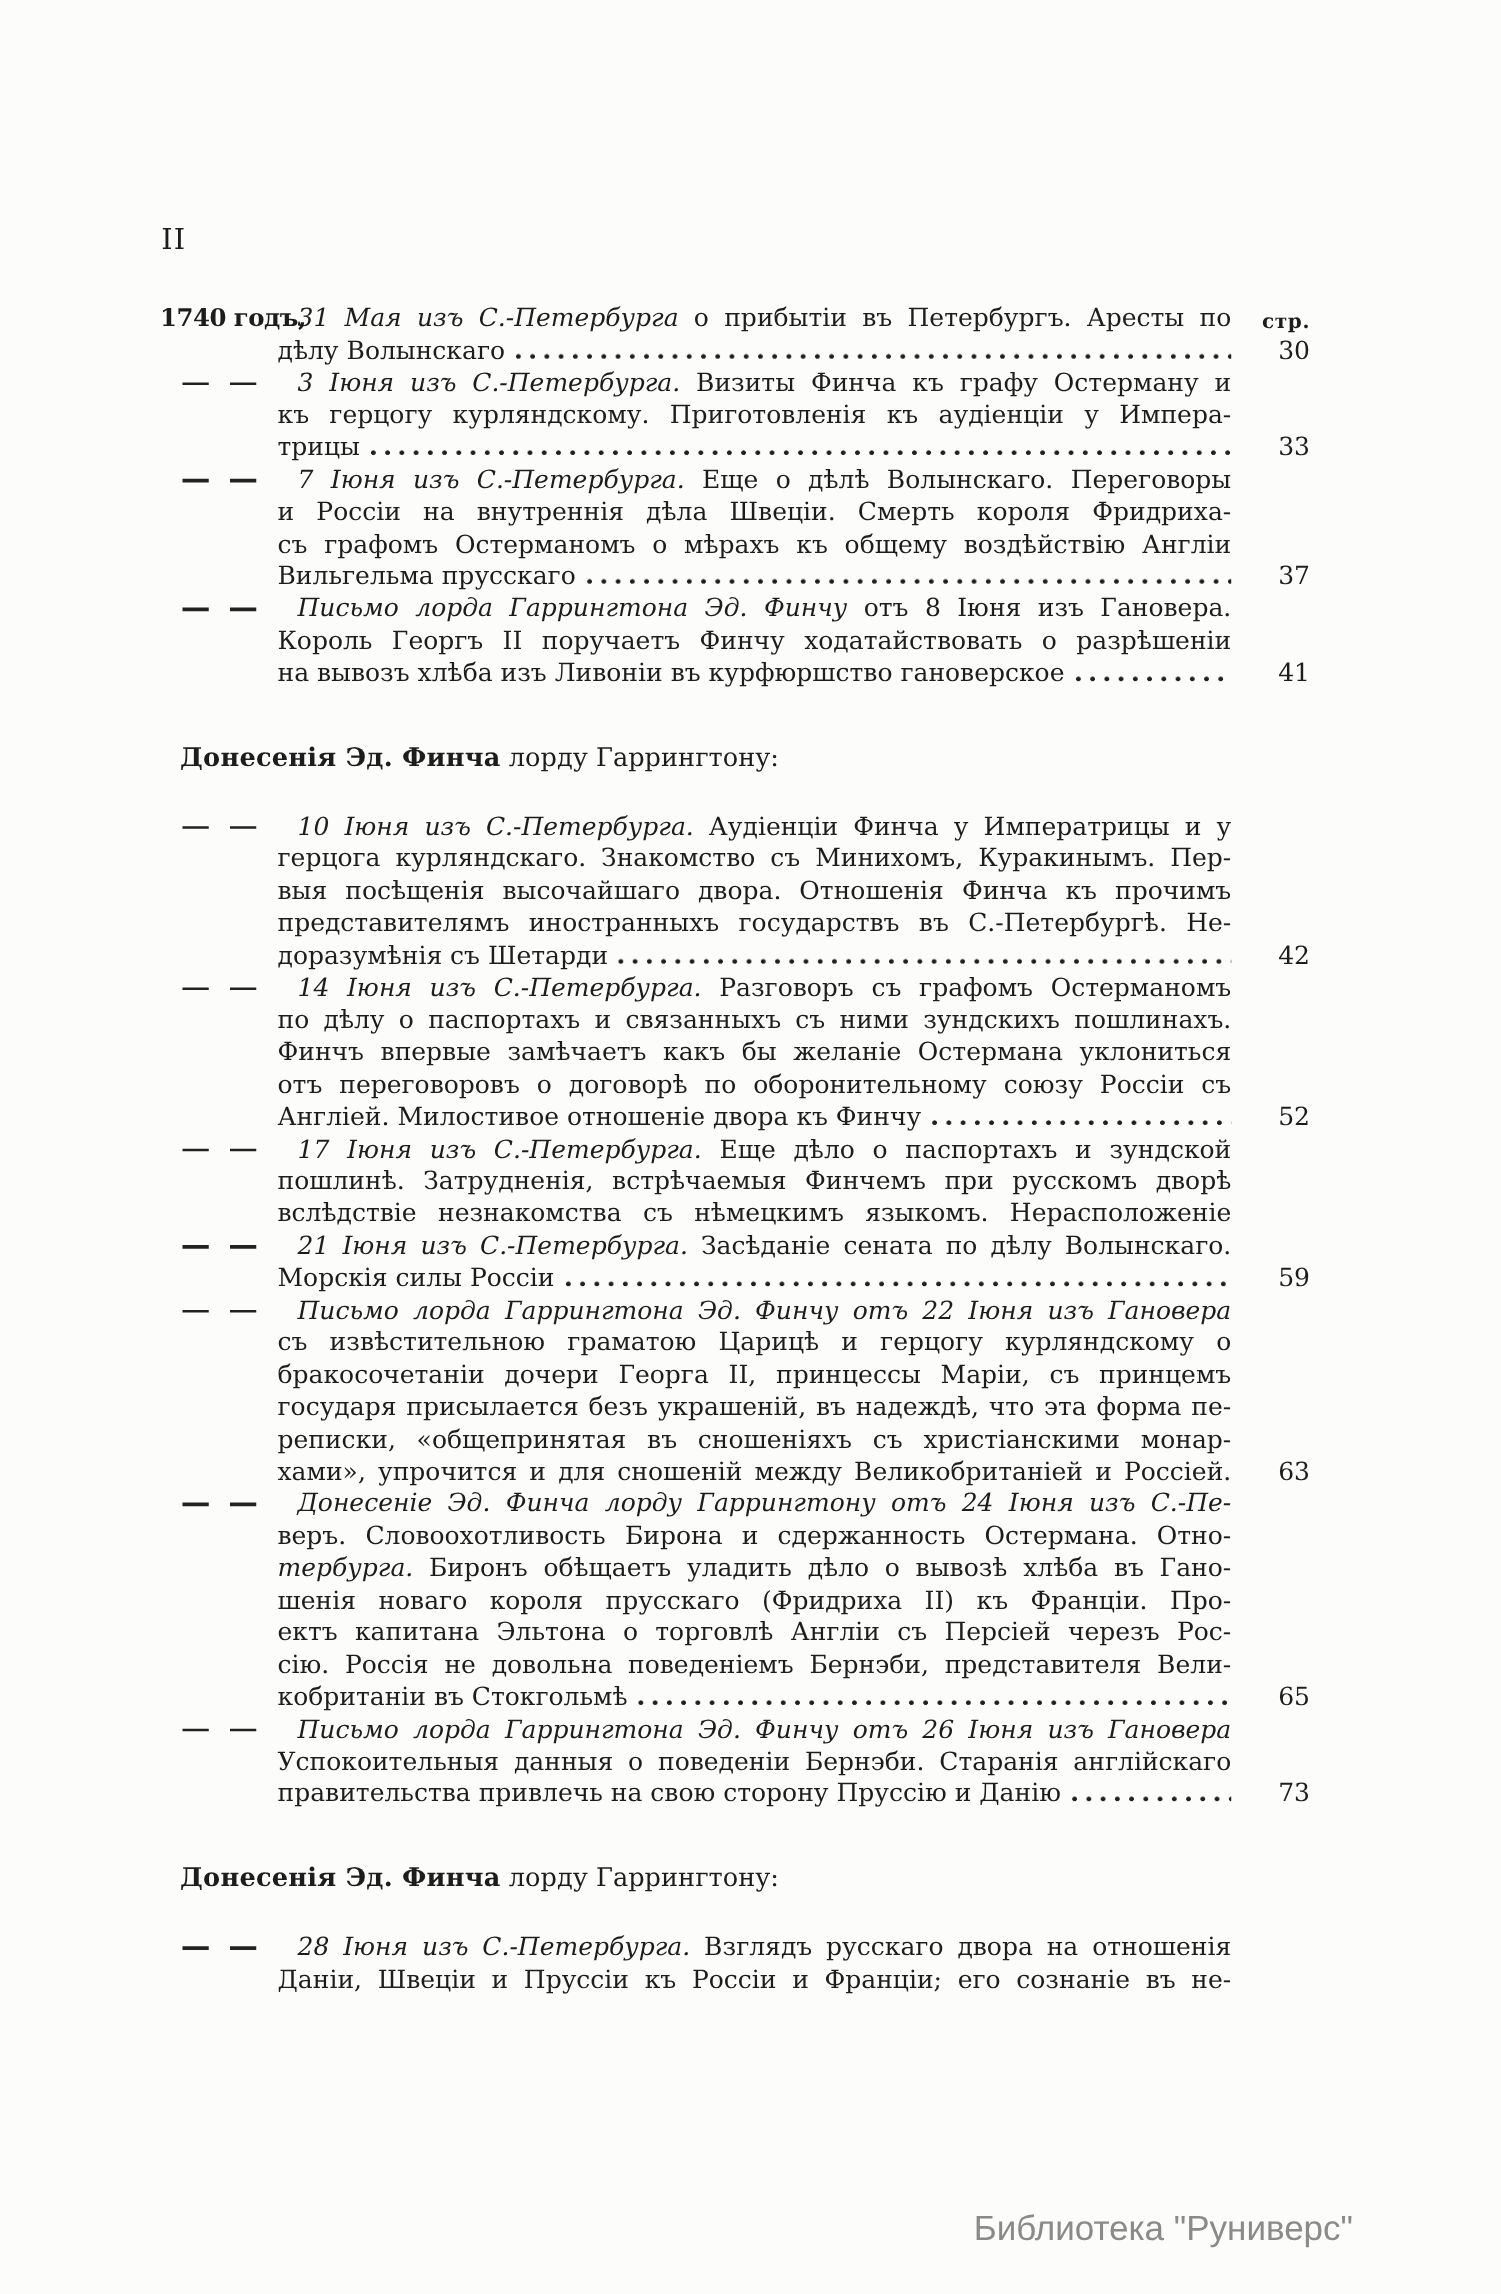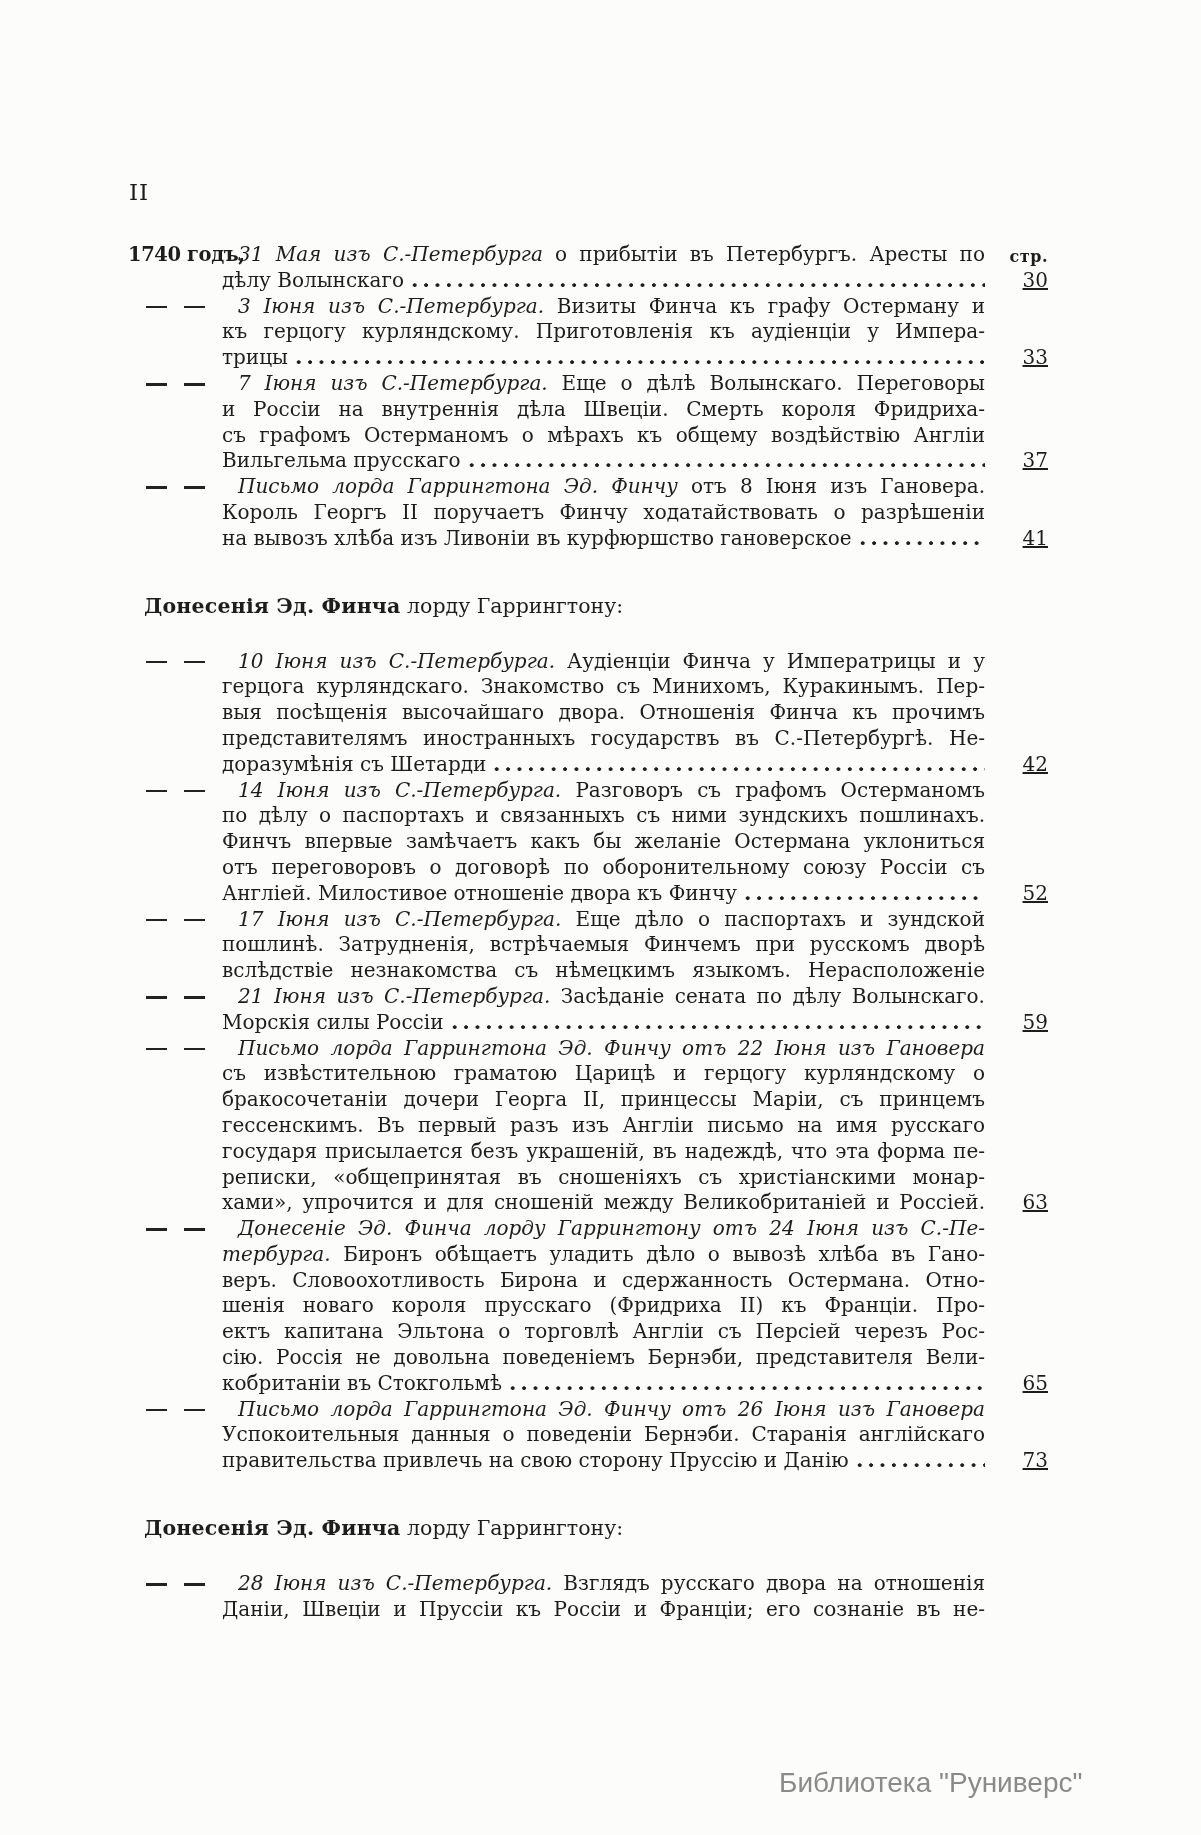--- a/index.html
+++ b/index.html
@@ -17,21 +17,21 @@
   .ylabel{font-weight:bold;font-size:19.5px;letter-spacing:-.4px;white-space:nowrap;line-height:25.8px;}
   .lines{flex:none;width:763px;}
   .line{position:relative;height:25.8px;line-height:25.8px;font-size:20px;}
   .line.first{padding-left:16px;}
   .line.justify{text-align:justify;text-align-last:justify;}
   .line.flexl{display:flex;}
   .lt{white-space:pre;flex:none;}
   .dots{flex:1 1 auto;margin-left:5px;
         background-image:radial-gradient(circle at 50% 66%, #1f1f1f 1.6px, transparent 2.1px);
         background-size:11.4px 25.8px;background-repeat:repeat-x;}
-  .pg{position:absolute;right:-63px;top:0;font-size:20px;line-height:25.8px;text-decoration:underline;}
+  .pg{position:absolute;right:-63px;top:0;font-size:20px;line-height:25.8px;}
   .heading{margin:41px 0 30px;padding-left:16px;font-size:20.5px;line-height:26px;}
   .it{font-style:italic;}
   .bd{font-weight:bold;letter-spacing:.2px;}
   .watermark{position:absolute;left:779px;top:1767px;
              font-family:"Liberation Sans","DejaVu Sans",sans-serif;
              font-size:28px;color:#8a8a8a;white-space:nowrap;}
 </style>
 </head>
 <body>
 
@@ -159,35 +159,34 @@
         </div>
         <div class="entry">
           <div class="gutter">
             <span class="dash d1"></span>
             <span class="dash d2"></span>
           </div>
           <div class="lines">
             <div class="line first justify"><span class="it">Письмо лорда Гаррингтона Эд. Финчу отъ 22 Іюня изъ Гановера</span></div>
             <div class="line justify"><span>съ извѣстительною граматою Царицѣ и герцогу курляндскому о</span></div>
             <div class="line justify"><span>бракосочетаніи дочери Георга II, принцессы Маріи, съ принцемъ</span></div>
-            <div class="line justify"><span>гессенскимъ. Въ первый разъ изъ Англіи письмо на имя русскаго</span></div>
             <div class="line justify"><span>государя присылается безъ украшеній, въ надеждѣ, что эта форма пе-</span></div>
             <div class="line justify"><span>реписки, «общепринятая въ сношеніяхъ съ христіанскими монар-</span></div>
             <div class="line justify"><span>хами», упрочится и для сношеній между Великобританіей и Россіей.</span><span class="pg">63</span></div>
           </div>
         </div>
         <div class="entry">
           <div class="gutter">
             <span class="dash d1"></span>
             <span class="dash d2"></span>
           </div>
           <div class="lines">
             <div class="line first justify"><span class="it">Донесеніе Эд. Финча лорду Гаррингтону отъ 24 Іюня изъ С.-Пе-</span></div>
+            <div class="line justify"><span>веръ. Словоохотливость Бирона и сдержанность Остермана. Отно-</span></div>
             <div class="line justify"><span class="it">тербурга.</span><span> Биронъ обѣщаетъ уладить дѣло о вывозѣ хлѣба въ Гано-</span></div>
-            <div class="line justify"><span>веръ. Словоохотливость Бирона и сдержанность Остермана. Отно-</span></div>
             <div class="line justify"><span>шенія новаго короля прусскаго (Фридриха II) къ Франціи. Про-</span></div>
             <div class="line justify"><span>ектъ капитана Эльтона о торговлѣ Англіи съ Персіей черезъ Рос-</span></div>
             <div class="line justify"><span>сію. Россія не довольна поведеніемъ Бернэби, представителя Вели-</span></div>
             <div class="line flexl">
               <span class="lt"><span>кобританіи въ Стокгольмѣ</span></span>
               <span class="dots"></span>
               <span class="pg">65</span>
             </div>
           </div>
         </div>

